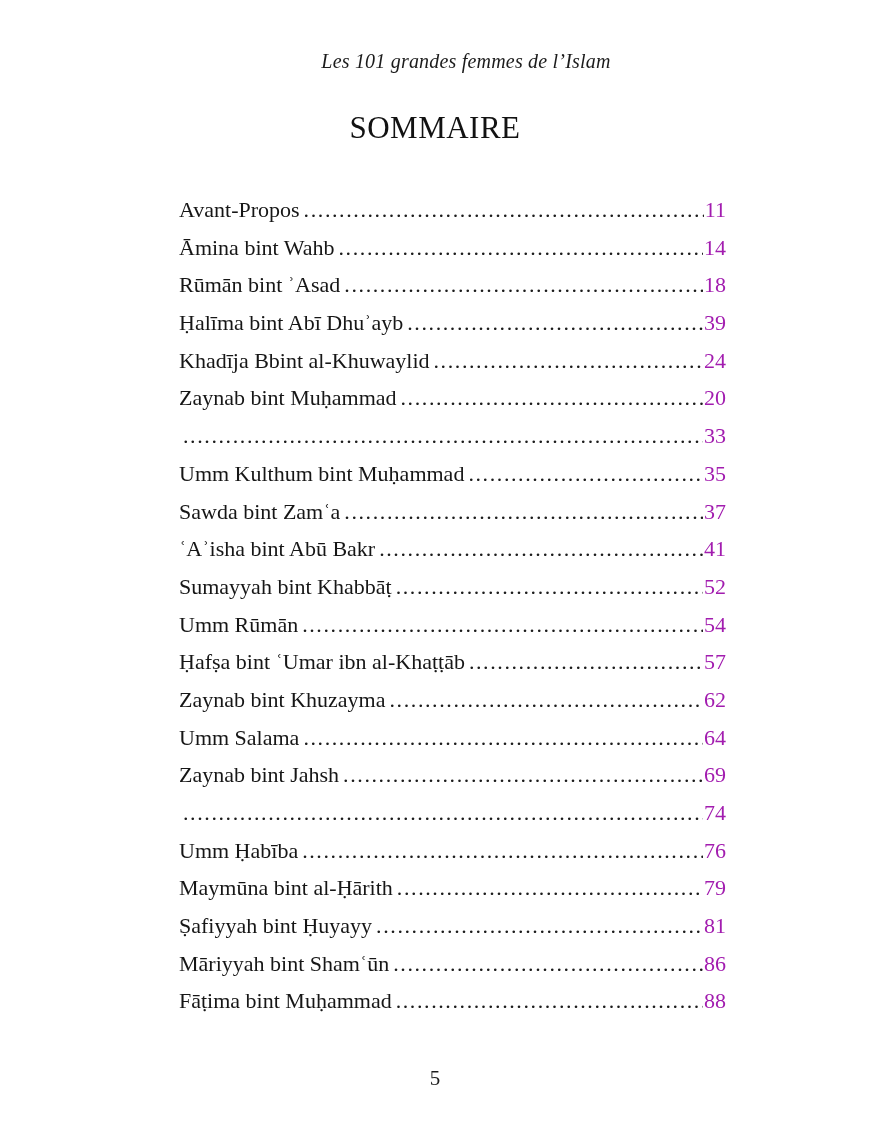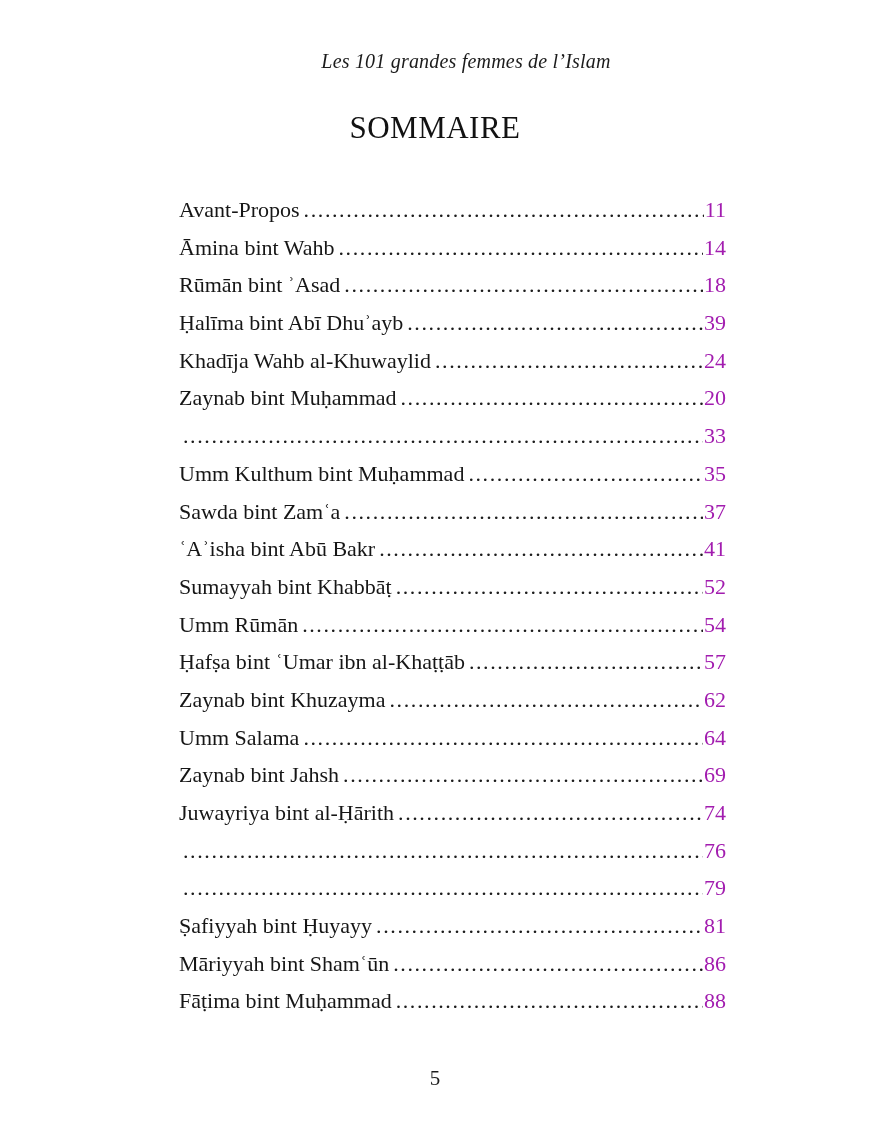--- a/index.html
+++ b/index.html
@@ -102,21 +102,21 @@
         <span class="toc-label">Rūmān bint ʾAsad</span>
         <span class="toc-dots">......................................................................................................................................................</span>
         <span class="toc-page">18</span>
       </div>
       <div class="toc-row">
         <span class="toc-label">Ḥalīma bint Abī Dhuʾayb</span>
         <span class="toc-dots">......................................................................................................................................................</span>
         <span class="toc-page">39</span>
       </div>
       <div class="toc-row">
-        <span class="toc-label">Khadīja Wahb al-Khuwaylid</span>
+        <span class="toc-label">Khadīja Bbint al-Khuwaylid</span>
         <span class="toc-dots">......................................................................................................................................................</span>
         <span class="toc-page">24</span>
       </div>
       <div class="toc-row">
         <span class="toc-label">Zaynab bint Muḥammad</span>
         <span class="toc-dots">......................................................................................................................................................</span>
         <span class="toc-page">20</span>
       </div>
       <div class="toc-row">
         <span class="toc-dots">......................................................................................................................................................</span>
@@ -161,29 +161,30 @@
         <span class="toc-label">Umm Salama</span>
         <span class="toc-dots">......................................................................................................................................................</span>
         <span class="toc-page">64</span>
       </div>
       <div class="toc-row">
         <span class="toc-label">Zaynab bint Jahsh</span>
         <span class="toc-dots">......................................................................................................................................................</span>
         <span class="toc-page">69</span>
       </div>
       <div class="toc-row">
-        <span class="toc-label">Juwayriya bint al-Ḥārith</span>
         <span class="toc-dots">......................................................................................................................................................</span>
         <span class="toc-page">74</span>
       </div>
       <div class="toc-row">
+        <span class="toc-label">Umm Ḥabība</span>
         <span class="toc-dots">......................................................................................................................................................</span>
         <span class="toc-page">76</span>
       </div>
       <div class="toc-row">
+        <span class="toc-label">Maymūna bint al-Ḥārith</span>
         <span class="toc-dots">......................................................................................................................................................</span>
         <span class="toc-page">79</span>
       </div>
       <div class="toc-row">
         <span class="toc-label">Ṣafiyyah bint Ḥuyayy</span>
         <span class="toc-dots">......................................................................................................................................................</span>
         <span class="toc-page">81</span>
       </div>
       <div class="toc-row">
         <span class="toc-label">Māriyyah bint Shamʿūn</span>

